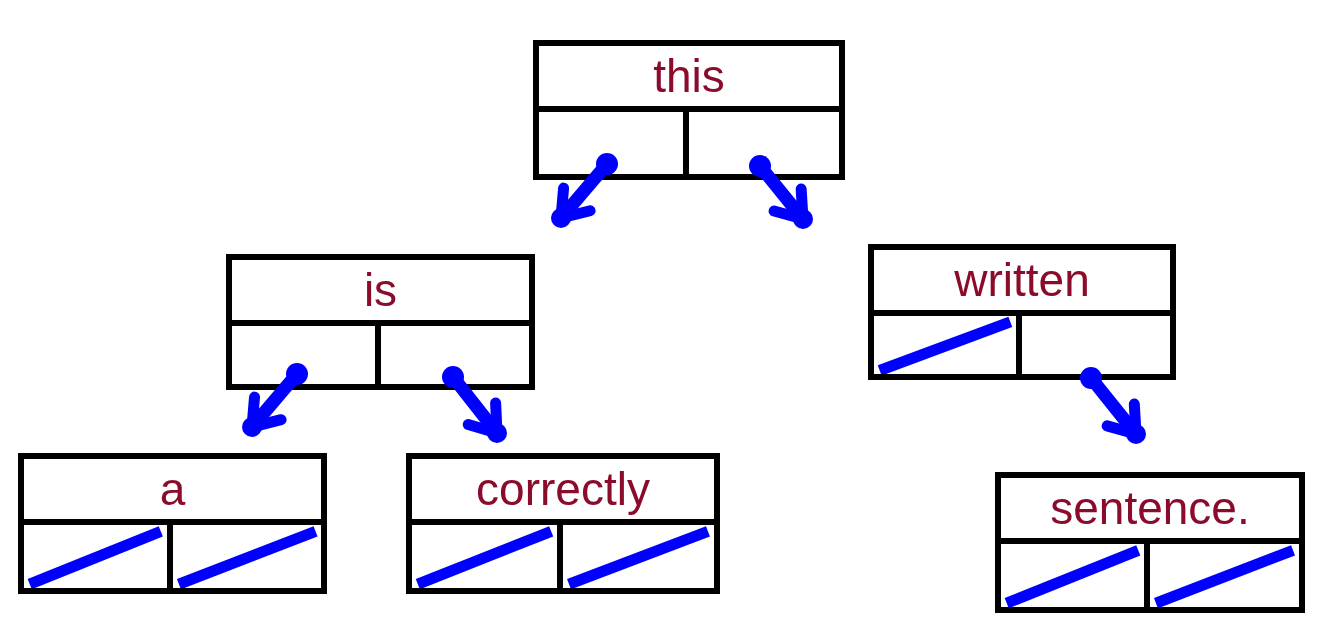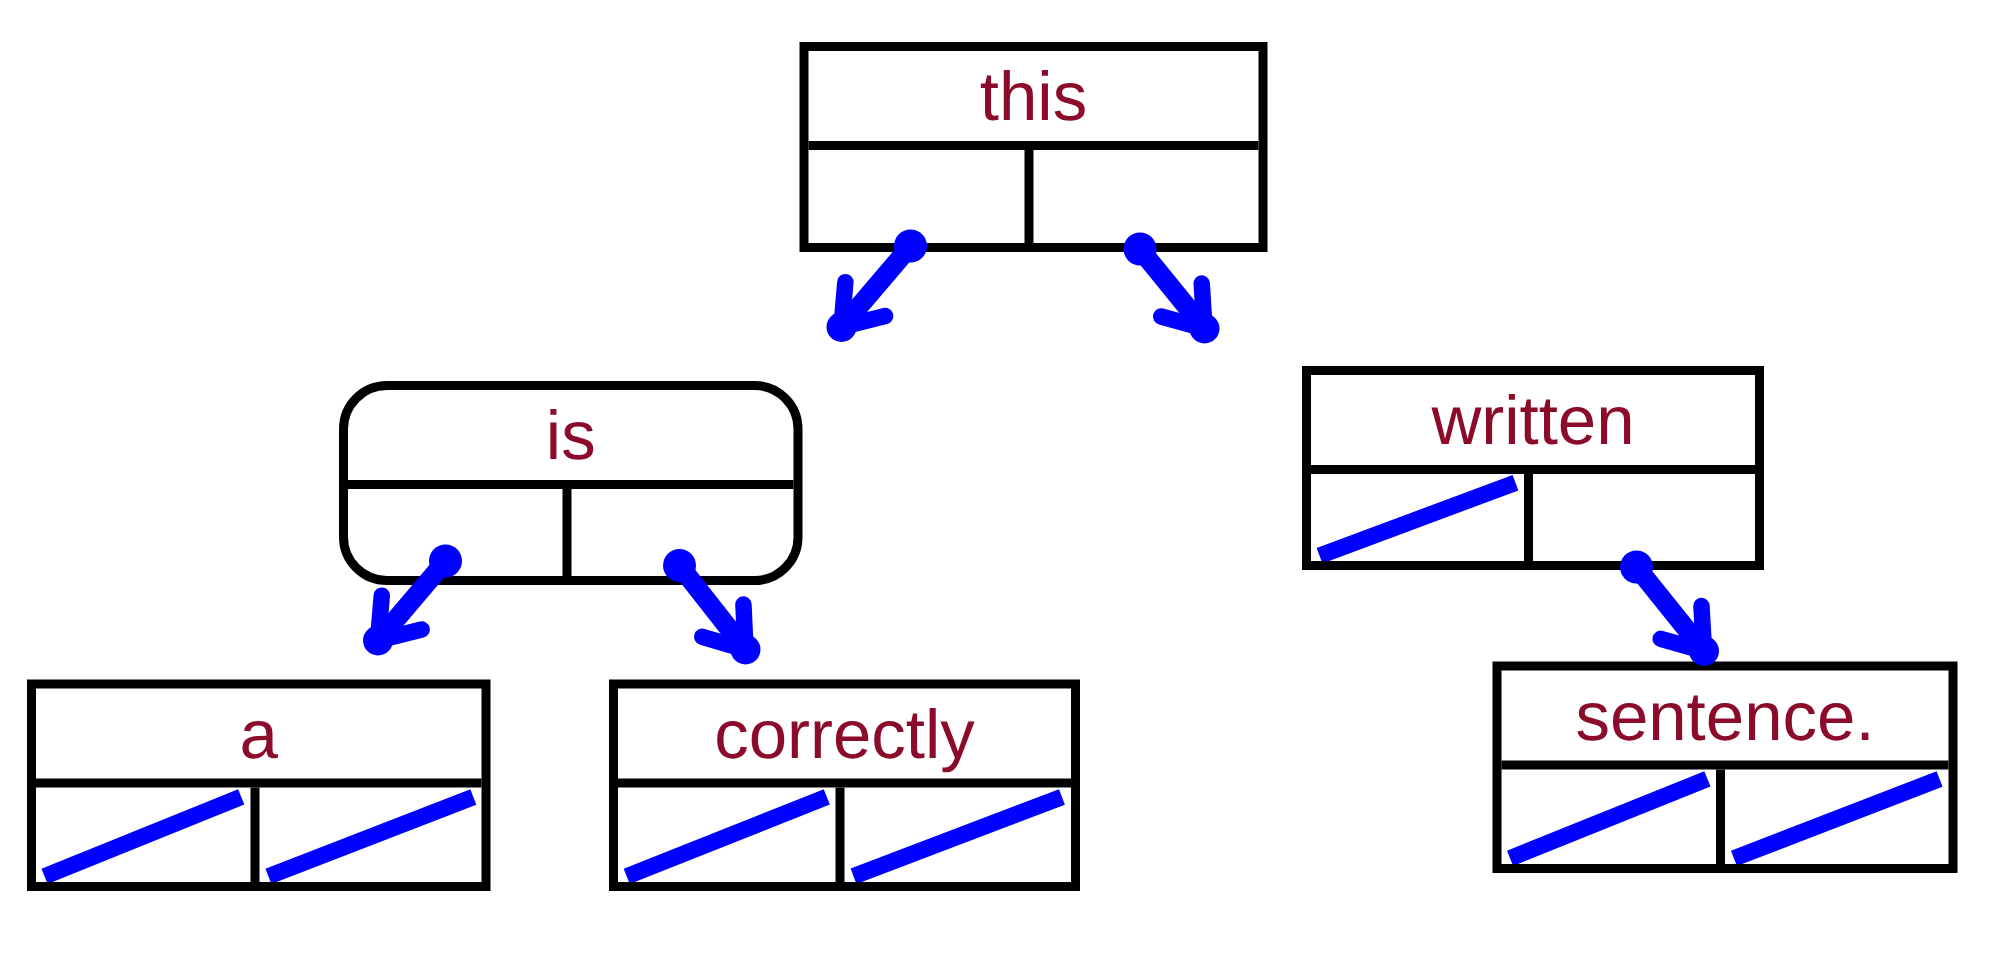--- a/index.html
+++ b/index.html
@@ -70,30 +70,30 @@
     height: 642px;
     pointer-events: none;
   }
 </style>
 </head>
 <body>
 
 <div id="canvas">
 
   <div id="nodes-container">
-      <div class="node" style="left: 533px; top: 28px; width: 312px; height: 140px;">
+      <div class="node" style="left: 533px; top: 40px; width: 312px; height: 140px;">
         <div class="node-value">
           <span class="node-value-text">this</span>
         </div>
         <div class="node-pointers">
           <div class="ptr-cell left"></div>
           <div class="ptr-cell right"></div>
         </div>
       </div>
-      <div class="node" style="left: 226px; top: 254px; width: 309px; height: 136px; border-radius: 32px;">
+      <div class="node" style="left: 226px; top: 254px; width: 309px; height: 136px;">
         <div class="node-value">
           <span class="node-value-text">is</span>
         </div>
         <div class="node-pointers">
           <div class="ptr-cell left"></div>
           <div class="ptr-cell right"></div>
         </div>
       </div>
       <div class="node" style="left: 868px; top: 244px; width: 308px; height: 136px;">
         <div class="node-value">
@@ -135,21 +135,21 @@
               <line x1="4" y1="94" x2="96" y2="10" stroke="#0000ff" stroke-width="11" vector-effect="non-scaling-stroke"></line>
             </svg>
           </div>
           <div class="ptr-cell right">
             <svg class="ptr-null" viewBox="0 0 100 100" preserveAspectRatio="none">
               <line x1="4" y1="94" x2="96" y2="10" stroke="#0000ff" stroke-width="11" vector-effect="non-scaling-stroke"></line>
             </svg>
           </div>
         </div>
       </div>
-      <div class="node" style="left: 995px; top: 441px; width: 310px; height: 141px;">
+      <div class="node" style="left: 995px; top: 472px; width: 310px; height: 141px;">
         <div class="node-value">
           <span class="node-value-text">sentence.</span>
         </div>
         <div class="node-pointers">
           <div class="ptr-cell left">
             <svg class="ptr-null" viewBox="0 0 100 100" preserveAspectRatio="none">
               <line x1="4" y1="94" x2="96" y2="10" stroke="#0000ff" stroke-width="11" vector-effect="non-scaling-stroke"></line>
             </svg>
           </div>
           <div class="ptr-cell right">

